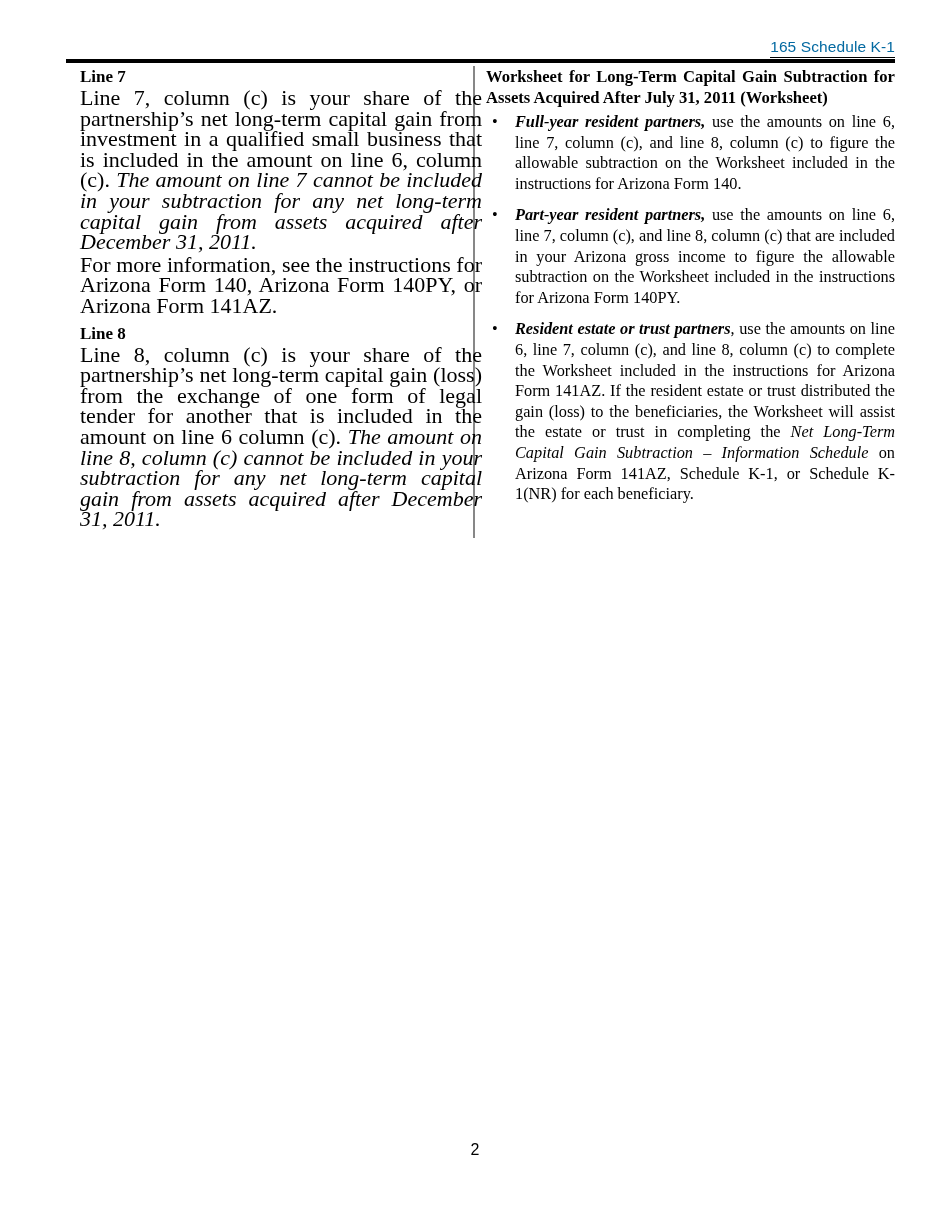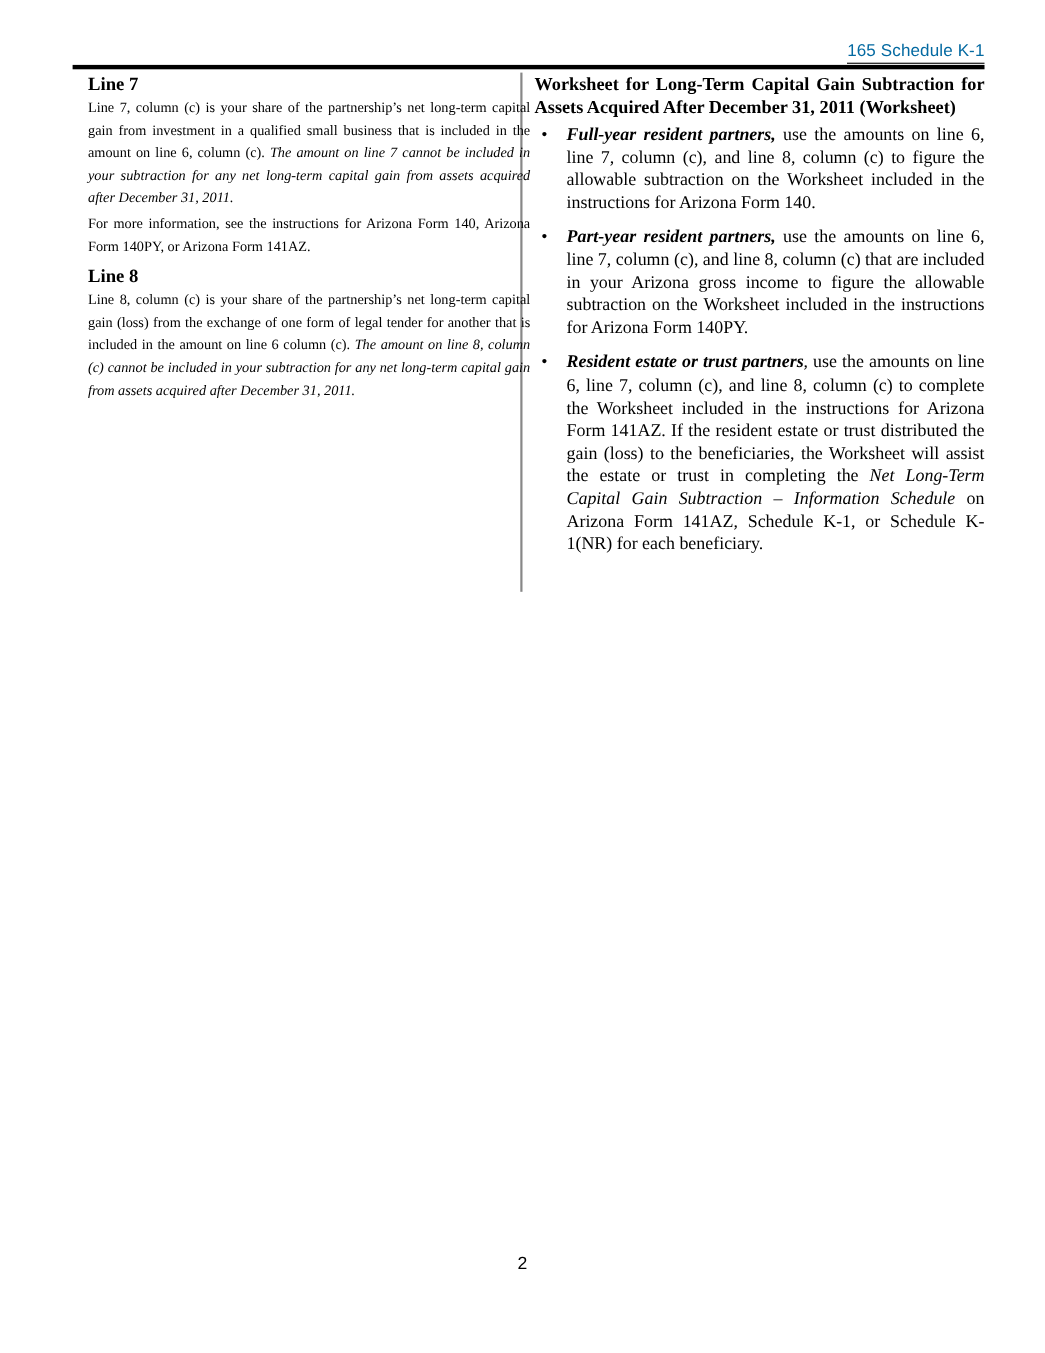--- a/index.html
+++ b/index.html
@@ -83,21 +83,21 @@
     font-weight: bold;
     font-size: 16.6px;
     line-height: 21px;
     margin: 0 0 3px 0;
     padding: 0;
     text-align: justify;
     text-justify: inter-word;
   }
 
   p.body {
-    font-size: 13px;
+    font-size: 22px;
     line-height: 20.6px;
     margin: 0 0 2px 0;
     padding: 0;
     text-align: justify;
     text-justify: inter-word;
     hyphens: none;
   }
   p.body.spaced { margin-bottom: 6px; }
 
   i, em { font-style: italic; }
@@ -163,21 +163,21 @@
     <p class="body spaced">For more information, see the instructions for Arizona Form 140, Arizona Form 140PY, or Arizona Form 141AZ.</p>
 
     <h2 class="section-heading">Line 8</h2>
 
     <p class="body"><span>Line 8, column (c) is your share of the partnership’s net long-term capital gain (loss) from the exchange of one form of legal tender for another that is included in the amount on line 6 column (c).  </span><i>The amount on line 8, column (c) cannot be included in your subtraction for any net long-term capital gain from assets acquired after December 31, 2011.</i></p>
 
   </div>
 
   <div class="col" id="col-right">
 
-    <h2 class="worksheet-heading">Worksheet for Long-Term Capital Gain Subtraction for Assets Acquired After December 31, 2011 (Worksheet)</h2>
+    <h2 class="worksheet-heading">Worksheet for Long-Term Capital Gain Subtraction for Assets Acquired After July 31, 2011 (Worksheet)</h2>
 
 
     <ul class="bullets">
 
       <li>
         <span class="bullet-marker">•</span><span class="bi">Full-year resident partners,</span><span> use the amounts on line 6, line 7, column (c), and line 8, column (c) to figure the allowable subtraction on the Worksheet included in the instructions for Arizona Form 140.</span>
       </li>
 
       <li>
         <span class="bullet-marker">•</span><span class="bi">Part-year resident partners,</span><span> use the amounts on line 6, line 7, column (c), and line 8, column (c) that are included in your Arizona gross income to figure the allowable subtraction on the Worksheet included in the instructions for Arizona Form 140PY.</span>

